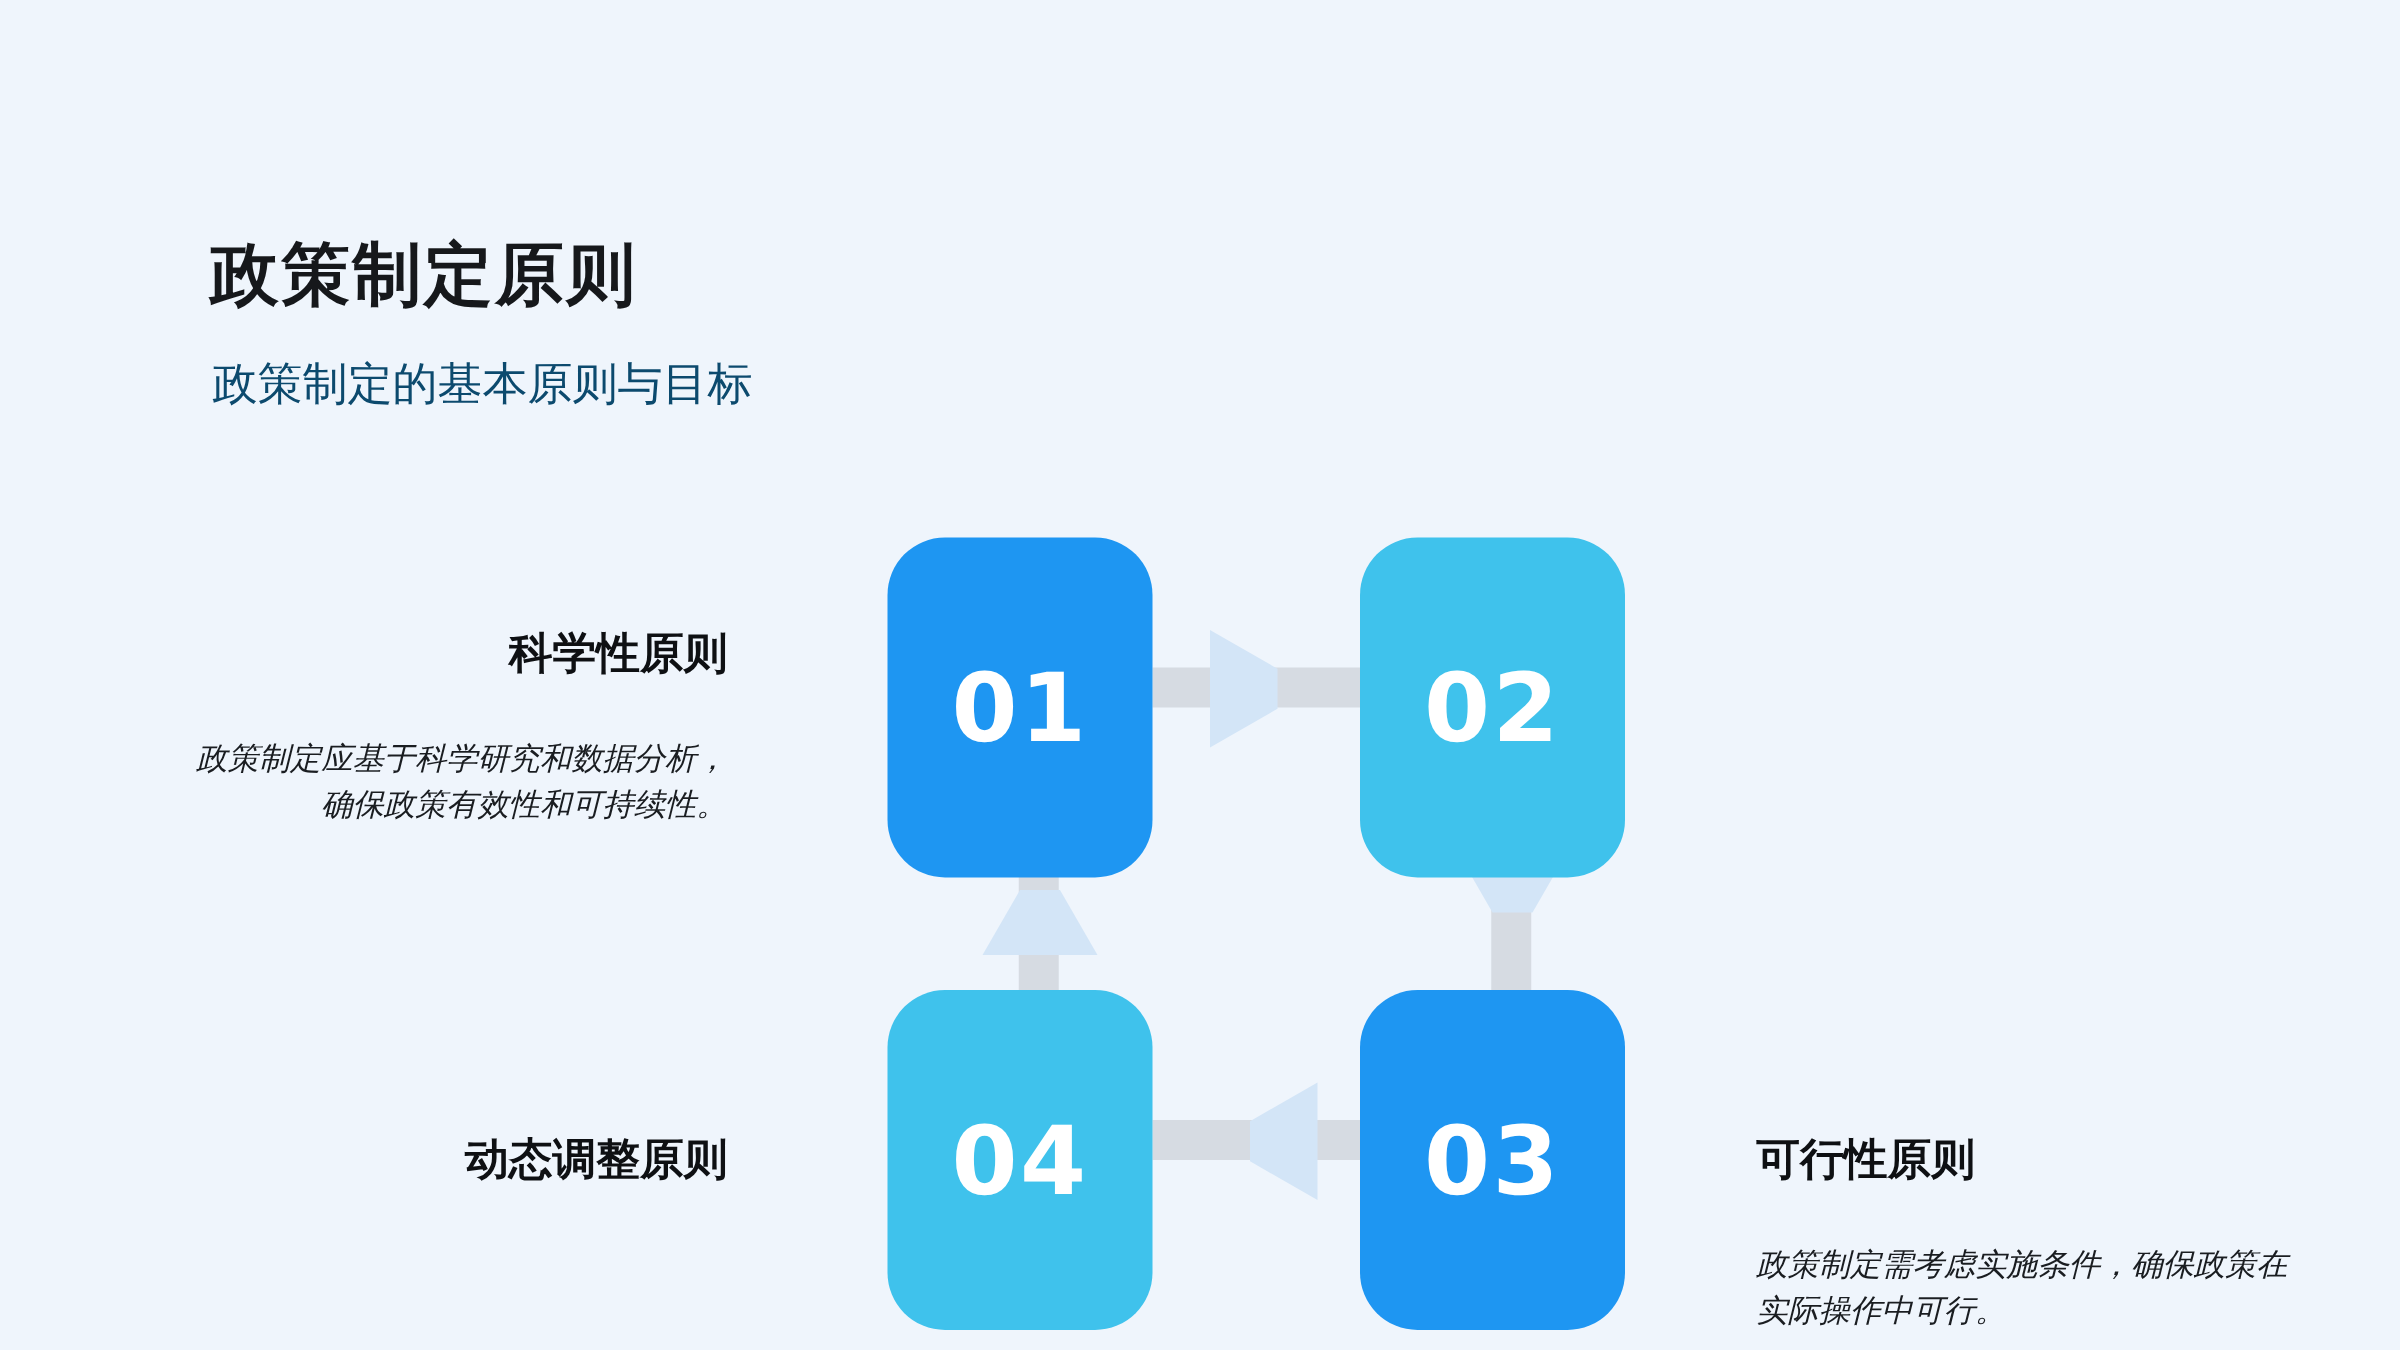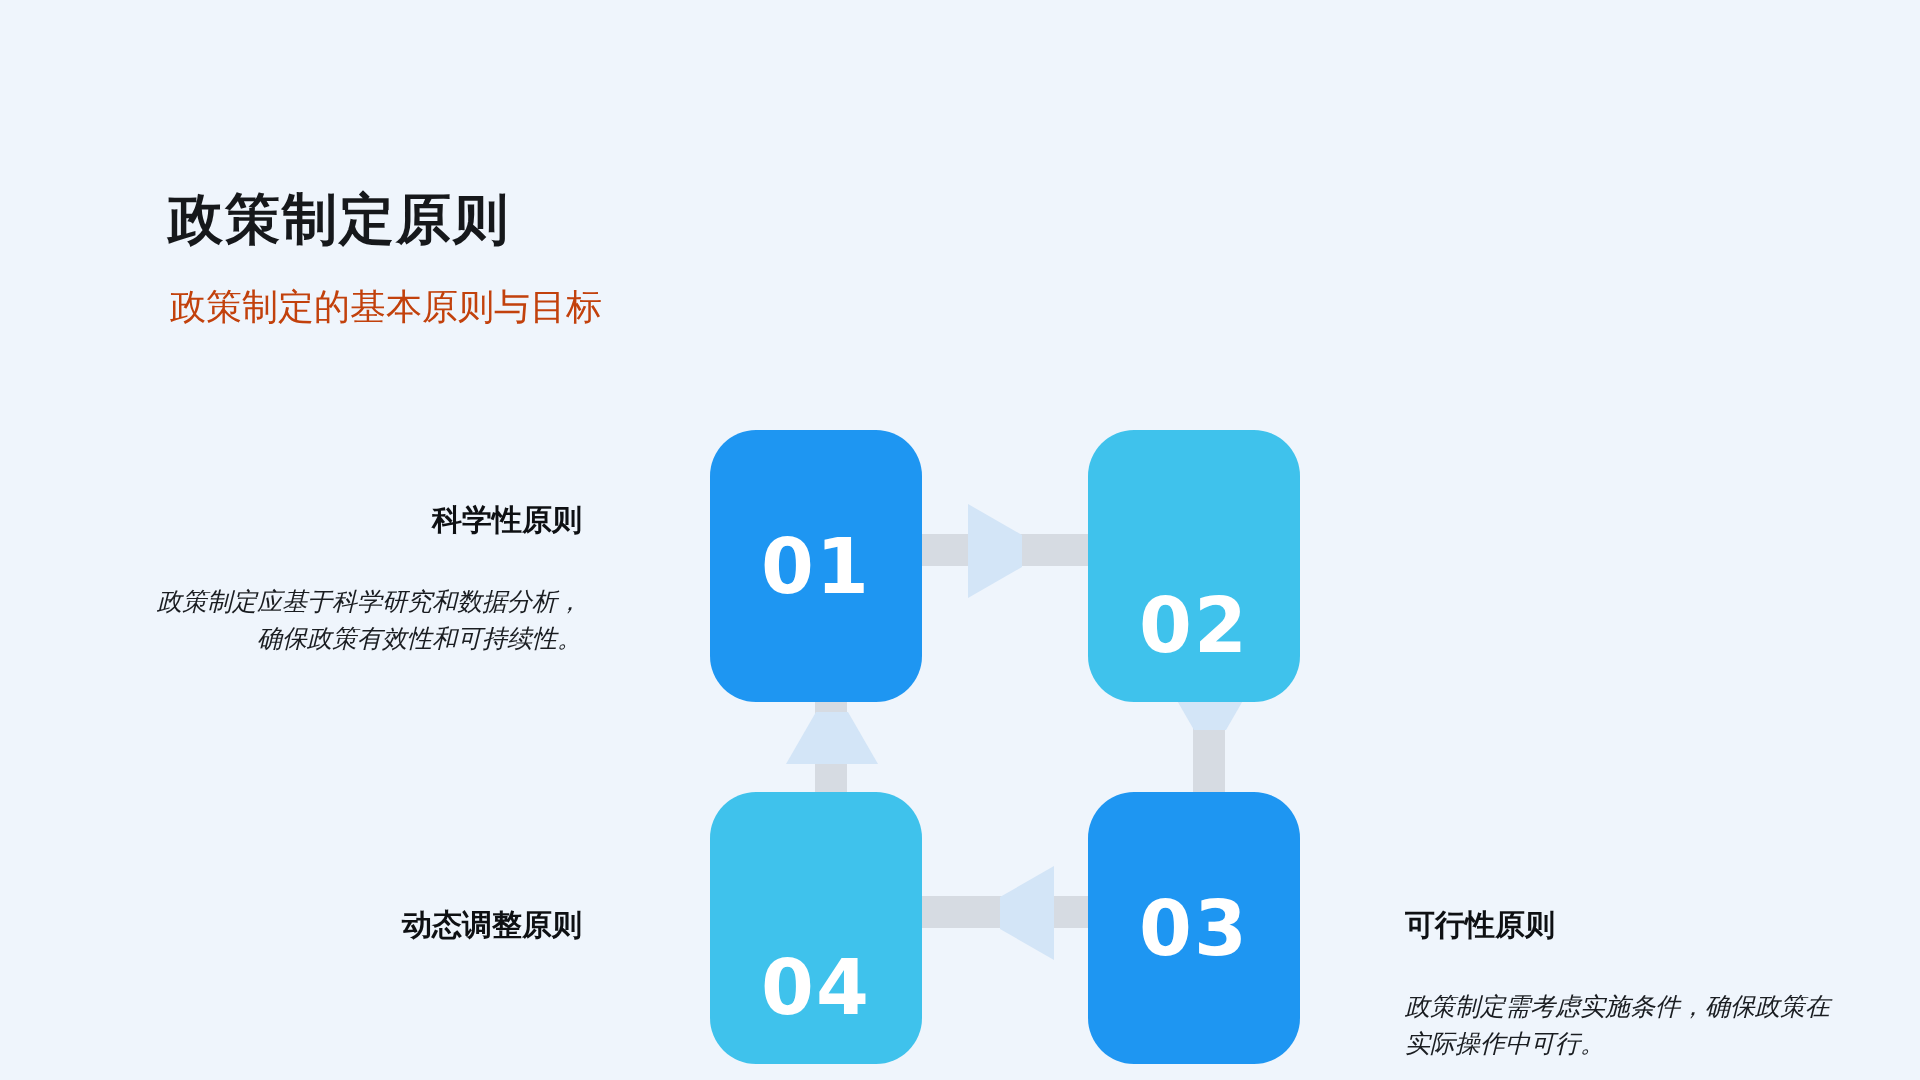--- a/index.html
+++ b/index.html
@@ -22,30 +22,30 @@
   .slide{position:relative;width:1920px;height:1080px;overflow:hidden;}
 
   
   .slide-title{
     position:absolute;left:120px;top:138px;
     font-size:55px;font-weight:900;letter-spacing:2px;
     color:var(--title-text);line-height:1.2;
   }
   .slide-subtitle{
     position:absolute;left:122px;top:236px;
-    font-size:36px;font-weight:400;color:#c2410c;line-height:1.3;
+    font-size:36px;font-weight:400;color:#0c4a6e;line-height:1.3;
   }
 
   
   .num-box{
     position:absolute;width:212px;height:272px;border-radius:46px;
     display:flex;align-items:center;justify-content:center;
   }
   .num-box--primary{background:var(--box-primary);}
-  .num-box--secondary{background:var(--box-secondary);align-items:flex-end;}
+  .num-box--secondary{background:var(--box-secondary);}
   .num-box .num{
     color:#FFFFFF;font-size:76px;font-weight:700;letter-spacing:2px;
     font-family:"DejaVu Sans","Liberation Sans",sans-serif;
   }
   .box-01{left:678px;top:398px;}
   .box-02{left:1056px;top:398px;}
   .box-03{left:1056px;top:760px;}
   .box-04{left:678px;top:760px;}
 
   
@@ -80,21 +80,21 @@
     border-bottom:52px solid var(--arrow-fill);
   }
 
   
   .step-text{position:absolute;width:492px;}
   .step-text--left{left:90px;text-align:right;}
   .step-text--right{left:1341px;width:500px;text-align:left;}
   .step-text.row1{top:438px;}
   .step-text.row2{top:796px;margin-top:47px;}
   .step-title{
-    font-size:30px;font-weight:700;color:#0E1013;line-height:1.2;
+    font-size:35px;font-weight:700;color:#0E1013;line-height:1.2;
   }
   .step-desc{
     margin-top:13px;font-size:25px;line-height:1.48;color:var(--body-text);font-style:italic;
   }
 </style>
 </head>
 <body>
 
 <div class="slide">
 

